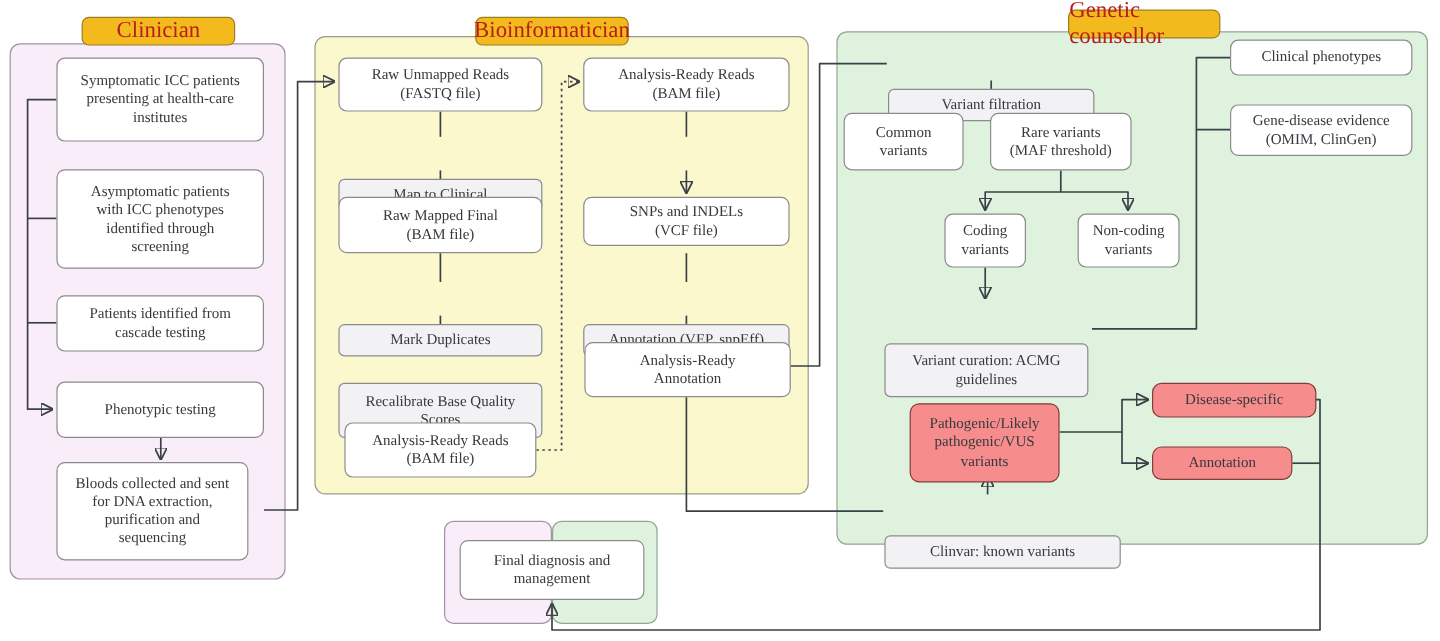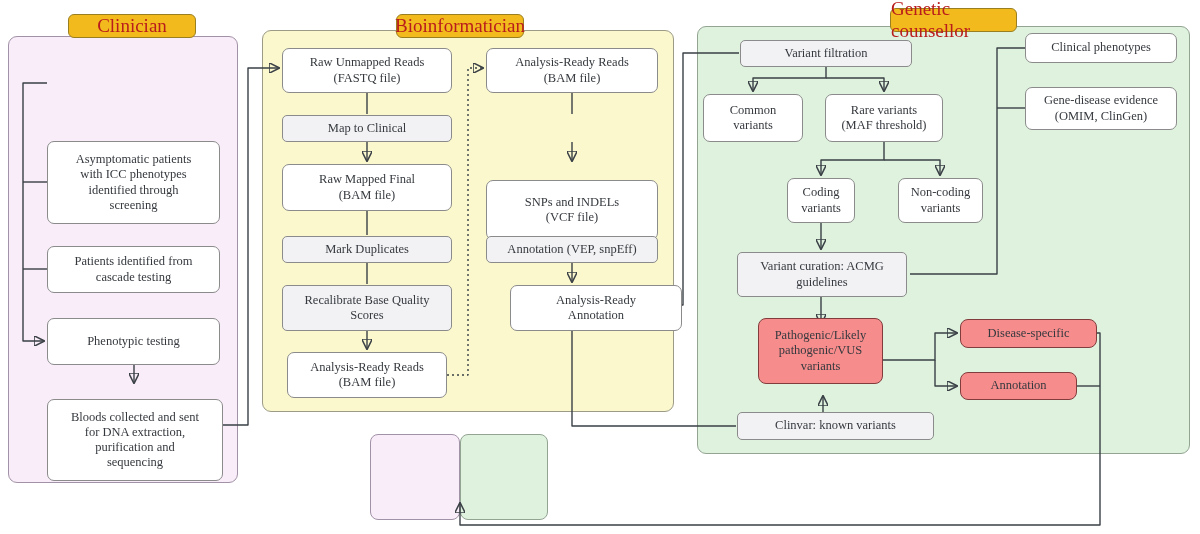--- a/index.html
+++ b/index.html
@@ -15,21 +15,21 @@
     position:absolute;display:flex;align-items:center;justify-content:center;
     background:#f3ba1e;border:1px solid #9a7f20;border-radius:6px;
     font-size:19px;color:#b91c1c;box-sizing:border-box;z-index:4;
   }
   .node{
     position:absolute;display:flex;align-items:center;justify-content:center;
     text-align:center;background:#ffffff;border:1px solid #8b8b8b;border-radius:7px;
     font-size:12.5px;line-height:1.22;color:#35393e;padding:2px 8px;
     box-sizing:border-box;white-space:pre-line;z-index:3;
   }
-  .node.gray{background:#f2f2f4;border-radius:5px;}
+  .node.gray{background:#f2f2f4;border-radius:5px;margin-top:34px;}
   .node.red{background:#f78c8c;border-color:#823c3c;border-radius:8px;}
   .panel{position:absolute;border:1px solid;border-radius:8px;box-sizing:border-box;z-index:1;}
   .panel.pinkp{background:#f9edf9;border-color:#a292a7;}
   .panel.greenp{background:#def2de;border-color:#93a493;}
   svg.edges{position:absolute;left:0;top:0;z-index:2;pointer-events:none;}
   svg.edges path{fill:none;stroke:#3a4046;stroke-width:1.4;stroke-linejoin:round;}
   svg.edges path.arrow{marker-end:url(#arr);}
   svg.edges path.dotted{stroke-dasharray:2 3;}
 </style>
 </head>
@@ -79,66 +79,71 @@
     <path class="arrow" d="M935 360 V386 H956"></path>
     <path class="arrow" d="M823 412 V397"></path>
     <path class="arrow" d="M1077 333 H1100 V525 H460 V504"></path>
     <path d="M1077 386 H1100"></path>
   </svg>
 
   <div class="header" style="left:68px;top:14px;width:128px;height:24px">Clinician</div>
   <div class="header" style="left:396px;top:14px;width:128px;height:24px">Bioinformatician</div>
   <div class="header" style="left:890px;top:8px;width:127px;height:24px">Genetic counsellor</div>
 
+  <div class="node" style="left:47px;top:48px;width:173px;height:70px">Symptomatic ICC patients
+presenting at health-care
+institutes</div>
   <div class="node" style="left:47px;top:141px;width:173px;height:83px">Asymptomatic patients
 with ICC phenotypes
 identified through
 screening</div>
   <div class="node" style="left:47px;top:246px;width:173px;height:47px">Patients identified from
 cascade testing</div>
   <div class="node" style="left:47px;top:318px;width:173px;height:47px">Phenotypic testing</div>
-  <div class="node" style="left:47px;top:399px;width:176px;height:82px">Bloods collected and sent
+  <div class="node" style="left:47px;top:385px;width:160px;height:82px">Bloods collected and sent
 for DNA extraction,
 purification and
 sequencing</div>
 
   <div class="node" style="left:282px;top:48px;width:170px;height:45px">Raw Unmapped Reads
 (FASTQ file)</div>
   <div class="node gray" style="left:282px;top:115px;width:170px;height:27px">Map to Clinical</div>
   <div class="node" style="left:282px;top:164px;width:170px;height:47px">Raw Mapped Final
 (BAM file)</div>
   <div class="node gray" style="left:282px;top:236px;width:170px;height:27px">Mark Duplicates</div>
   <div class="node gray" style="left:282px;top:285px;width:170px;height:46px">Recalibrate Base Quality
 Scores</div>
   <div class="node" style="left:287px;top:352px;width:160px;height:46px">Analysis-Ready Reads
 (BAM file)</div>
 
   <div class="node" style="left:486px;top:48px;width:172px;height:45px">Analysis-Ready Reads
 (BAM file)</div>
-  <div class="node" style="left:486px;top:180px;width:172px;height:60px">SNPs and INDELs
+  <div class="node" style="left:486px;top:164px;width:172px;height:41px">SNPs and INDELs
 (VCF file)</div>
   <div class="node gray" style="left:486px;top:236px;width:172px;height:27px">Annotation (VEP, snpEff)</div>
-  <div class="node" style="left:510px;top:285px;width:172px;height:46px">Analysis-Ready
+  <div class="node" style="left:487px;top:285px;width:172px;height:46px">Analysis-Ready
 Annotation</div>
 
   <div class="node gray" style="left:740px;top:40px;width:172px;height:27px">Variant filtration</div>
   <div class="node" style="left:703px;top:94px;width:100px;height:48px">Common
 variants</div>
   <div class="node" style="left:825px;top:94px;width:118px;height:48px">Rare variants
 (MAF threshold)</div>
   <div class="node" style="left:787px;top:178px;width:68px;height:45px">Coding
 variants</div>
   <div class="node" style="left:898px;top:178px;width:85px;height:45px">Non-coding
 variants</div>
   <div class="node" style="left:1025px;top:33px;width:152px;height:30px">Clinical phenotypes</div>
   <div class="node" style="left:1025px;top:87px;width:152px;height:43px">Gene-disease evidence
 (OMIM, ClinGen)</div>
   <div class="node gray" style="left:737px;top:252px;width:170px;height:45px">Variant curation: ACMG
 guidelines</div>
-  <div class="node red" style="left:758px;top:318px;width:125px;height:66px">Pathogenic/Likely
+  <div class="node red" style="left:758px;top:336px;width:125px;height:66px">Pathogenic/Likely
 pathogenic/VUS
 variants</div>
   <div class="node gray" style="left:737px;top:412px;width:197px;height:28px">Clinvar: known variants</div>
   <div class="node red" style="left:960px;top:319px;width:137px;height:29px">Disease-specific</div>
   <div class="node red" style="left:960px;top:372px;width:117px;height:28px">Annotation</div>
 
+  <div class="node" style="left:383px;top:450px;width:154px;height:50px">Final diagnosis and
+management</div>
 
 </div>
 
 </body></html>

